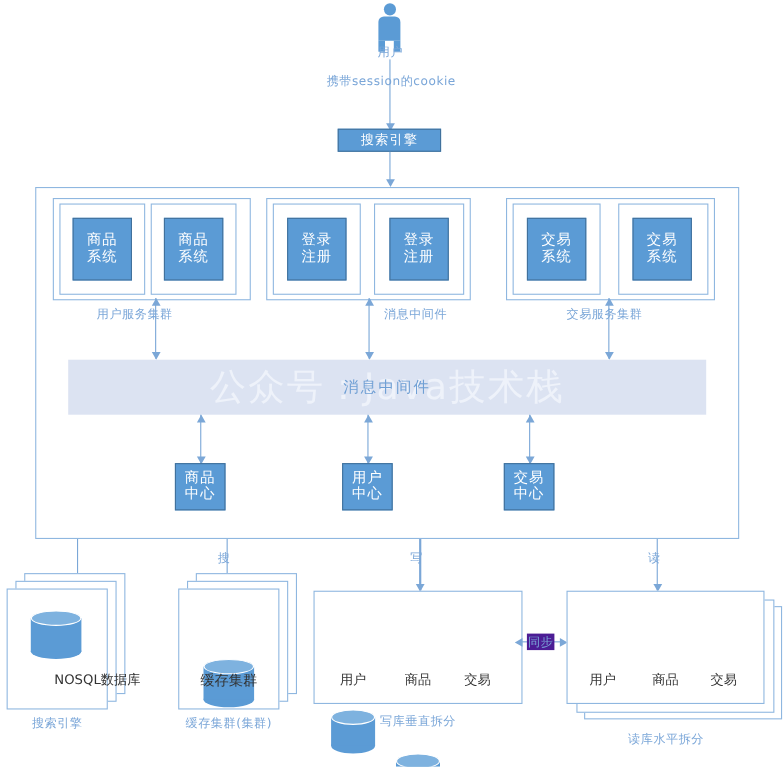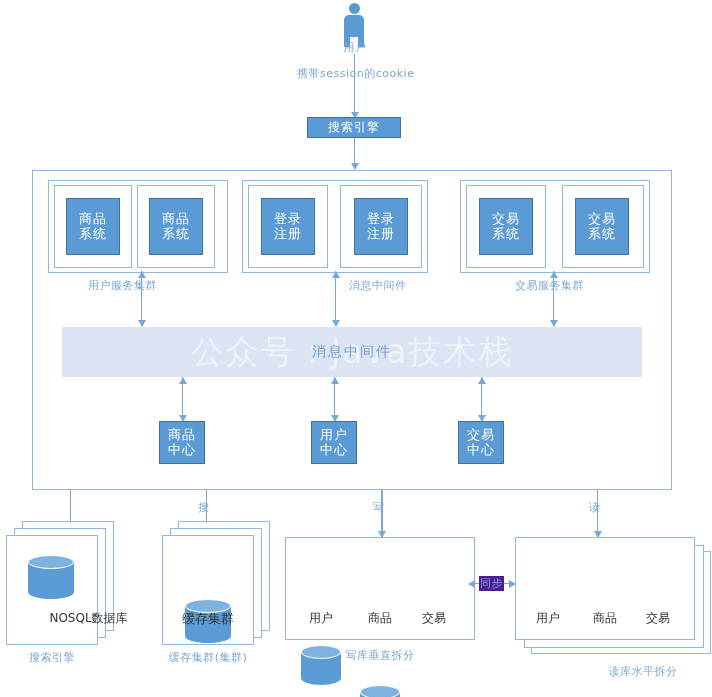--- a/index.html
+++ b/index.html
@@ -296,15 +296,15 @@
 
   <div class="abs stack-sheet" style="left:531px;top:551px;width:180px;height:103px;"></div>
   <div class="abs stack-sheet" style="left:524px;top:545px;width:180px;height:103px;"></div>
   <div class="abs outline-box solidbg" style="left:515px;top:537px;width:180px;height:103px;"></div>
 
   <div class="abs db-name" style="left:518px;top:610px;width:60px;">用户</div>
 
   <div class="abs db-name" style="left:575px;top:610px;width:60px;">商品</div>
 
   <div class="abs db-name" style="left:628px;top:610px;width:60px;">交易</div>
-  <div class="abs label" style="left:583px;top:664px;width:120px;text-align:center;">读库水平拆分</div>
+  <div class="abs label" style="left:571px;top:664px;width:120px;">读库水平拆分</div>
 
 </div>
 
 </body></html>

